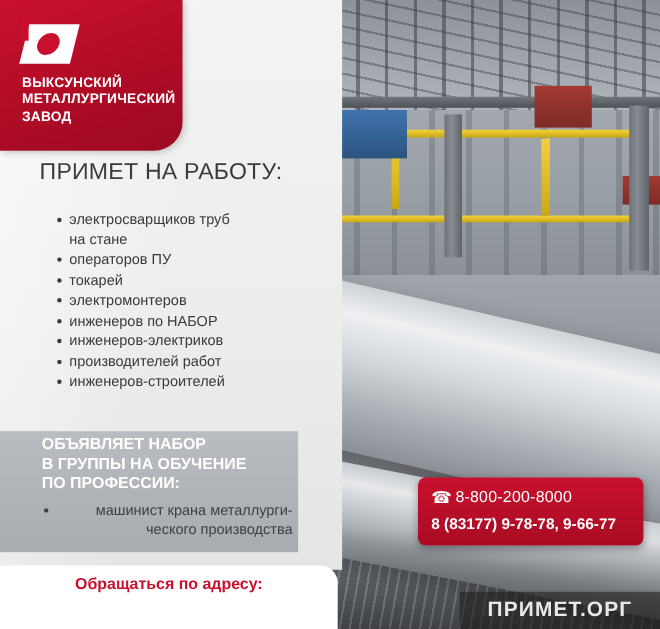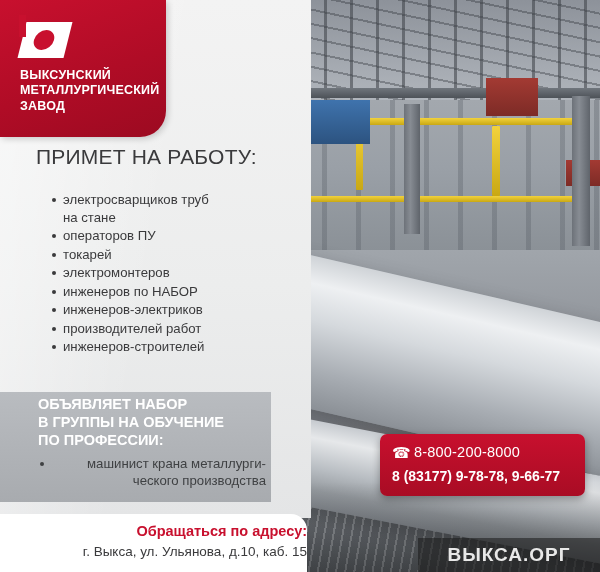--- a/index.html
+++ b/index.html
@@ -269,21 +269,21 @@
     background: #3f4143;
   }
 
   
   .address-card {
     position: absolute;
     left: 0; top: 514px;
     width: 307px; height: 58px;
     background: #ffffff;
     border-top-right-radius: 16px;
-    text-align: right;
+    text-align: center;
   }
   .address-title {
     position: absolute;
     left: 0; top: 9px; width: 307px;
     font-size: 14.5px;
     font-weight: bold;
     color: #c8102e;
   }
   .address-line {
     position: absolute;
@@ -406,18 +406,17 @@
   </div>
 
   <div class="phone-box">
     <div class="phone-icon">☎</div>
     <div class="phone-main">8-800-200-8000</div>
     <div class="phone-second">8 (83177) 9-78-78, 9-66-77</div>
   </div>
 
   <div class="address-card">
     <div class="address-title">Обращаться по адресу:</div>
-    <div class="address-line">г. Выкса, ул. Ульянова, д.10, каб. 15</div>
   </div>
 
-  <div class="watermark">ВЫКСА.ОРГ</div>
+  <div class="watermark">ПРИМЕТ.ОРГ</div>
 
 </div>
 
 </body></html>

